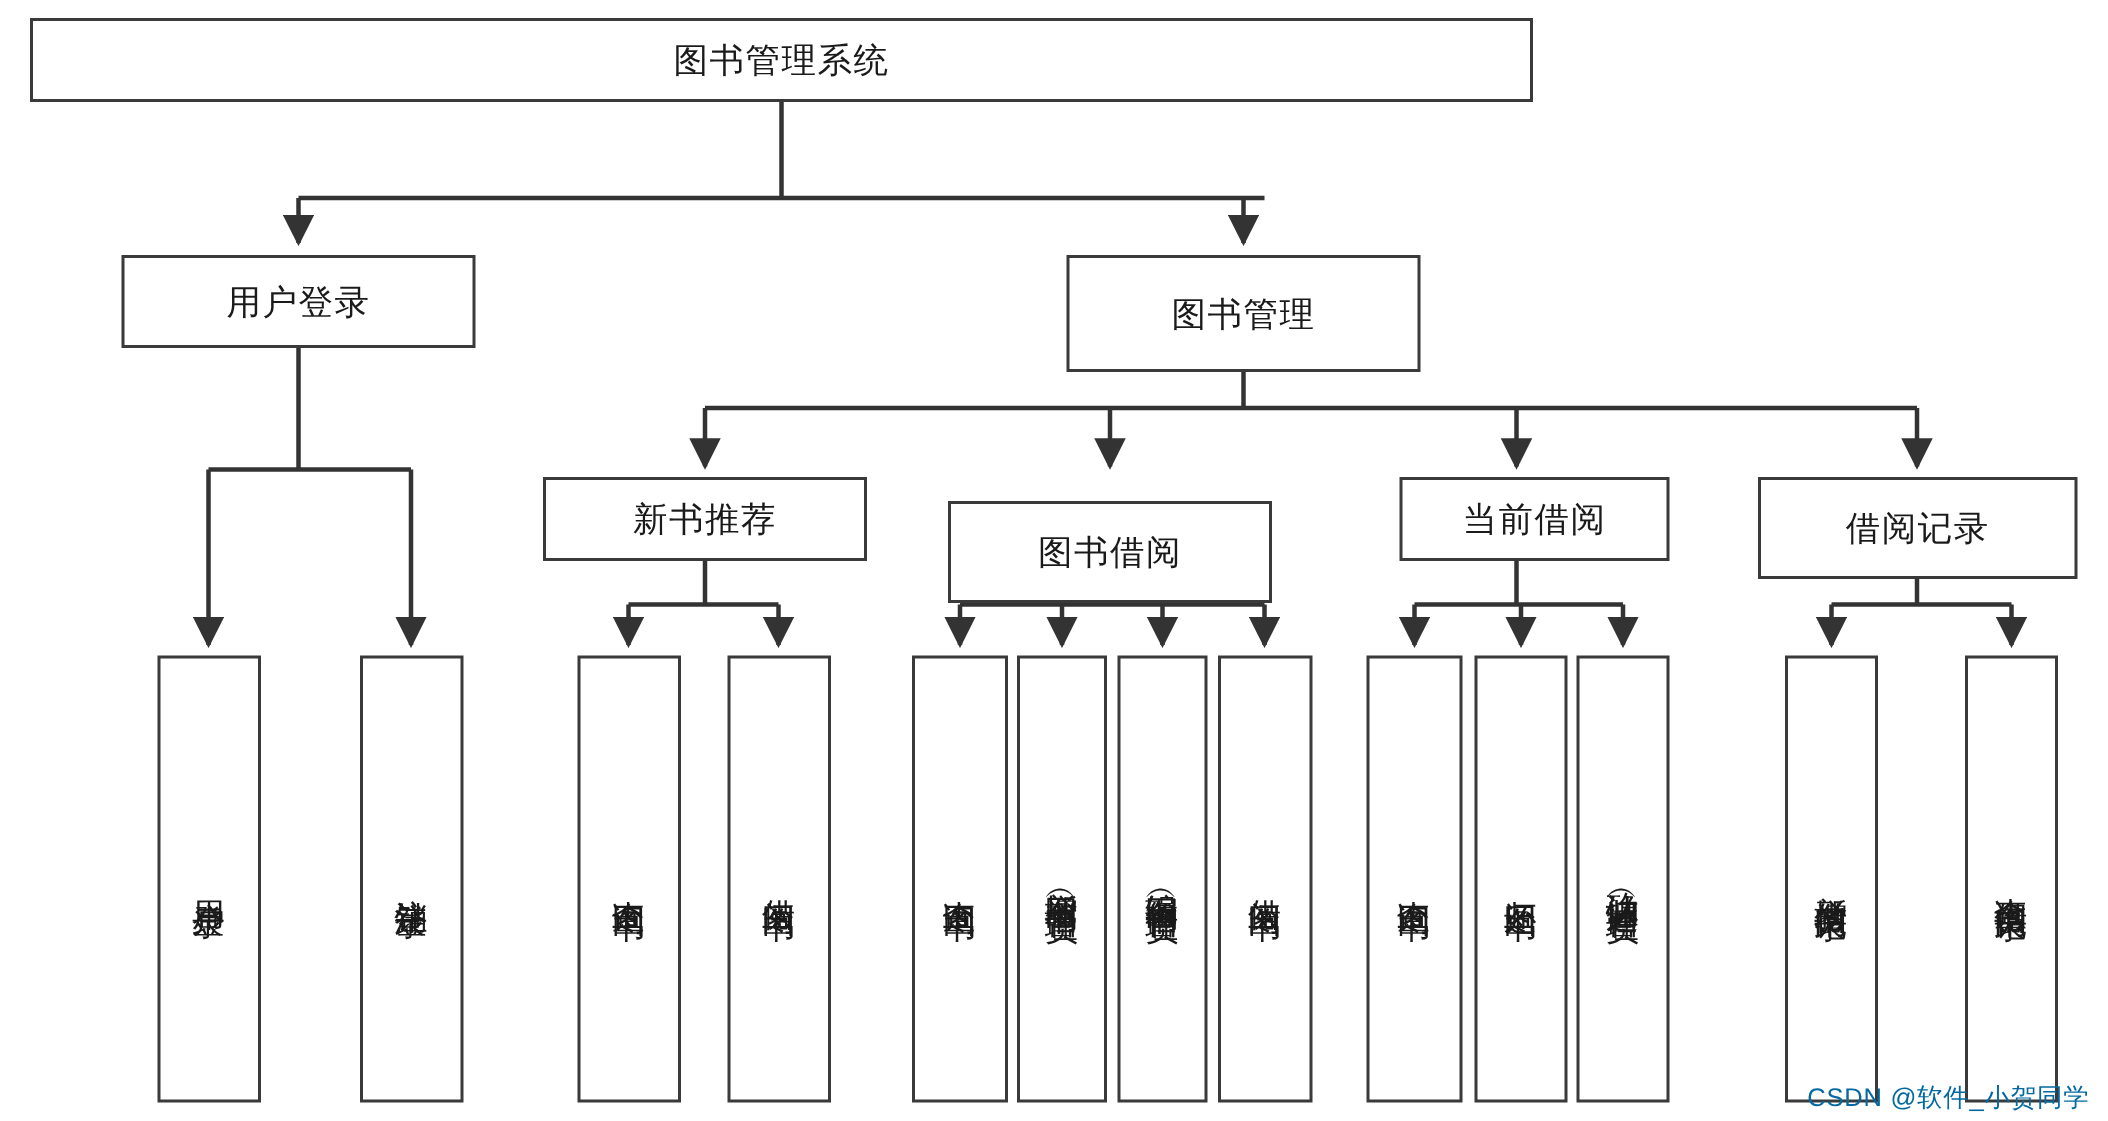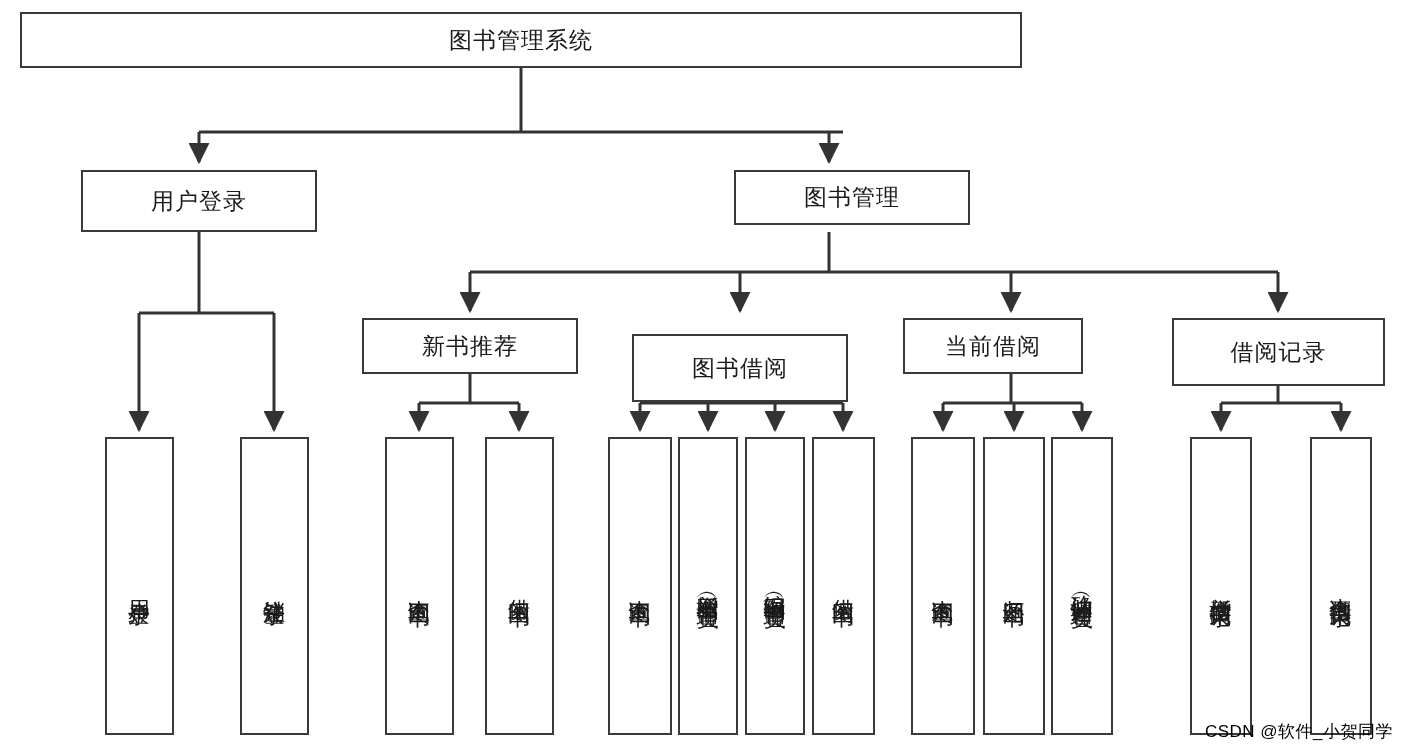--- a/index.html
+++ b/index.html
@@ -36,21 +36,21 @@
     text-orientation:upright;
     display:block;
     text-align:center;
   }
   .edges{position:absolute;left:0;top:0;width:1405px;height:747px;pointer-events:none;}
   #watermark{
     position:absolute;
     right:12px;
     bottom:4px;
     font-size:17px;
-    color:#000000;
+    color:#0369a1;
     letter-spacing:0.5px;
     white-space:nowrap;
   }
 </style>
 </head>
 <body>
 
 <div id="diagram">
 
   <svg class="edges" viewBox="0 0 1405 747" xmlns="http://www.w3.org/2000/svg">
@@ -103,31 +103,31 @@
     </g>
   </svg>
 
   <div class="node h" style="left:20px;top:12px;width:1002px;height:56px;">
     <span>图书管理系统</span>
   </div>
 
   <div class="node h" style="left:81px;top:170px;width:236px;height:62px;">
     <span>用户登录</span>
   </div>
-  <div class="node h" style="left:711px;top:170px;width:236px;height:55px;margin-left:23px;">
+  <div class="node h" style="left:711px;top:170px;width:236px;height:78px;">
     <span>图书管理</span>
   </div>
 
   <div class="node h" style="left:362px;top:318px;width:216px;height:56px;align-items:center;">
     <span>新书推荐</span>
   </div>
   <div class="node h" style="left:632px;top:318px;width:216px;height:68px;margin-top:16px;">
     <span>图书借阅</span>
   </div>
-  <div class="node h" style="left:903px;top:318px;width:180px;height:56px;justify-content:center;">
+  <div class="node h" style="left:933px;top:318px;width:180px;height:56px;justify-content:center;">
     <span>当前借阅</span>
   </div>
   <div class="node h" style="left:1172px;top:318px;width:213px;height:68px;">
     <span>借阅记录</span>
   </div>
 
   <div class="node v" style="left:105px;top:437px;width:69px;height:298px;">
     <span>用户登录</span>
   </div>
   <div class="node v" style="left:240px;top:437px;width:69px;height:298px;">

